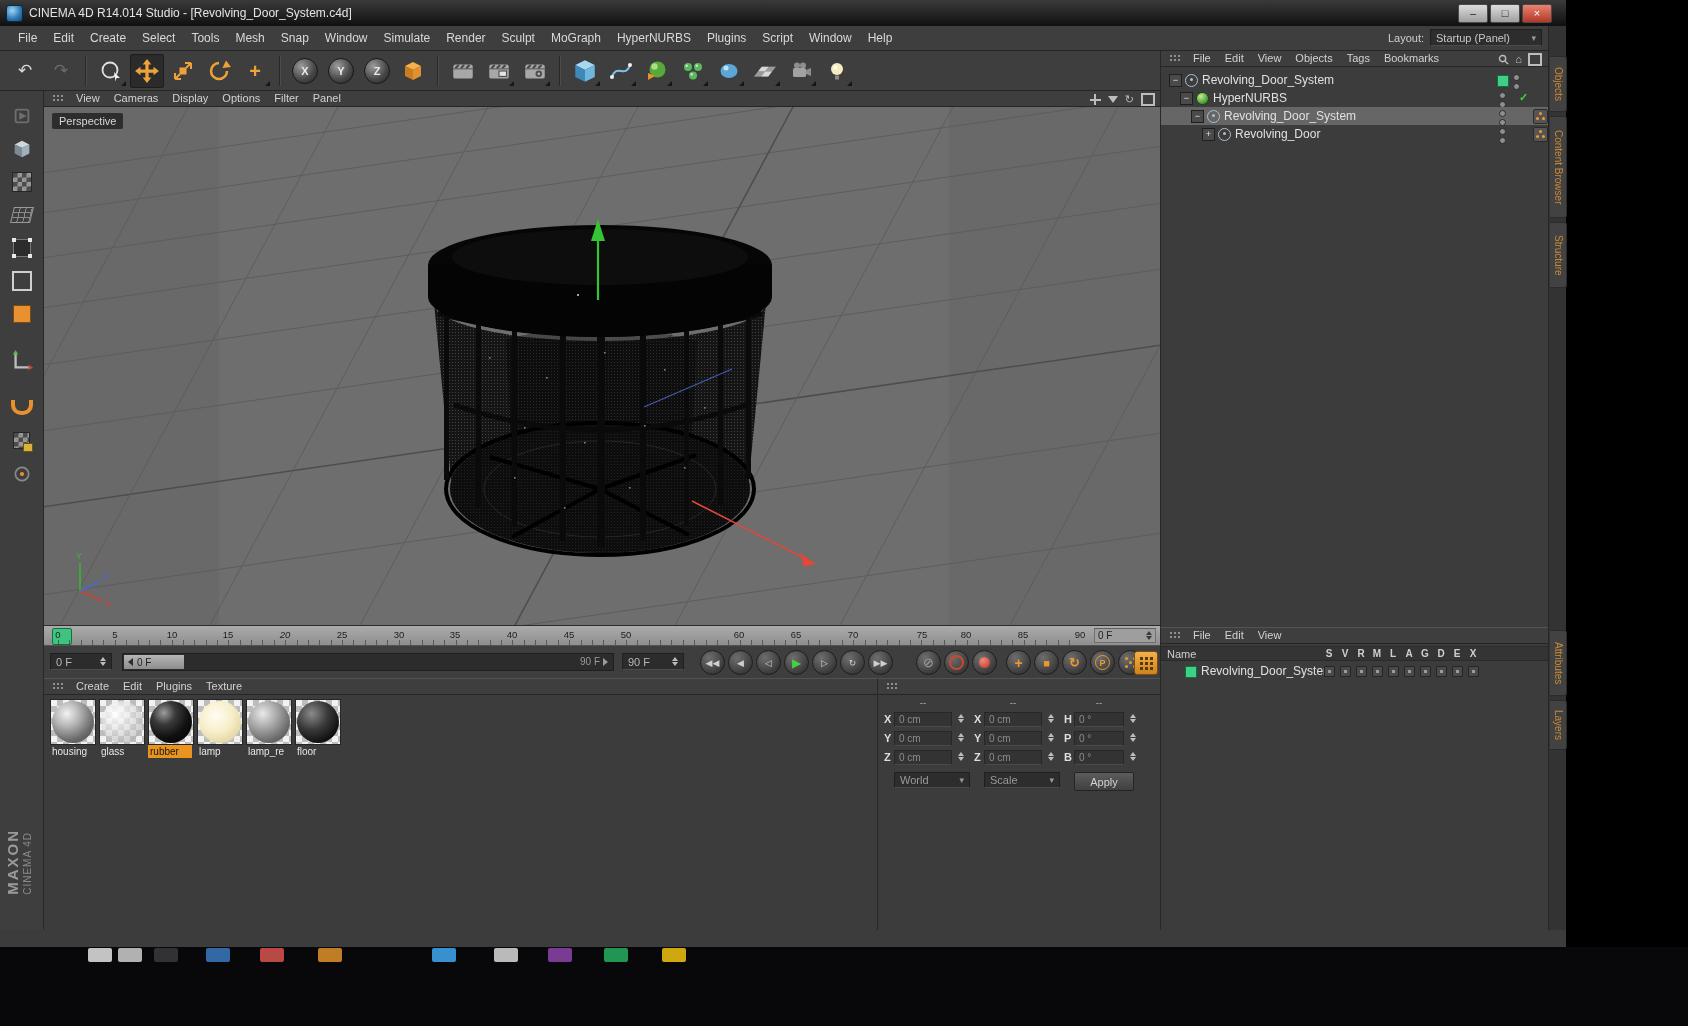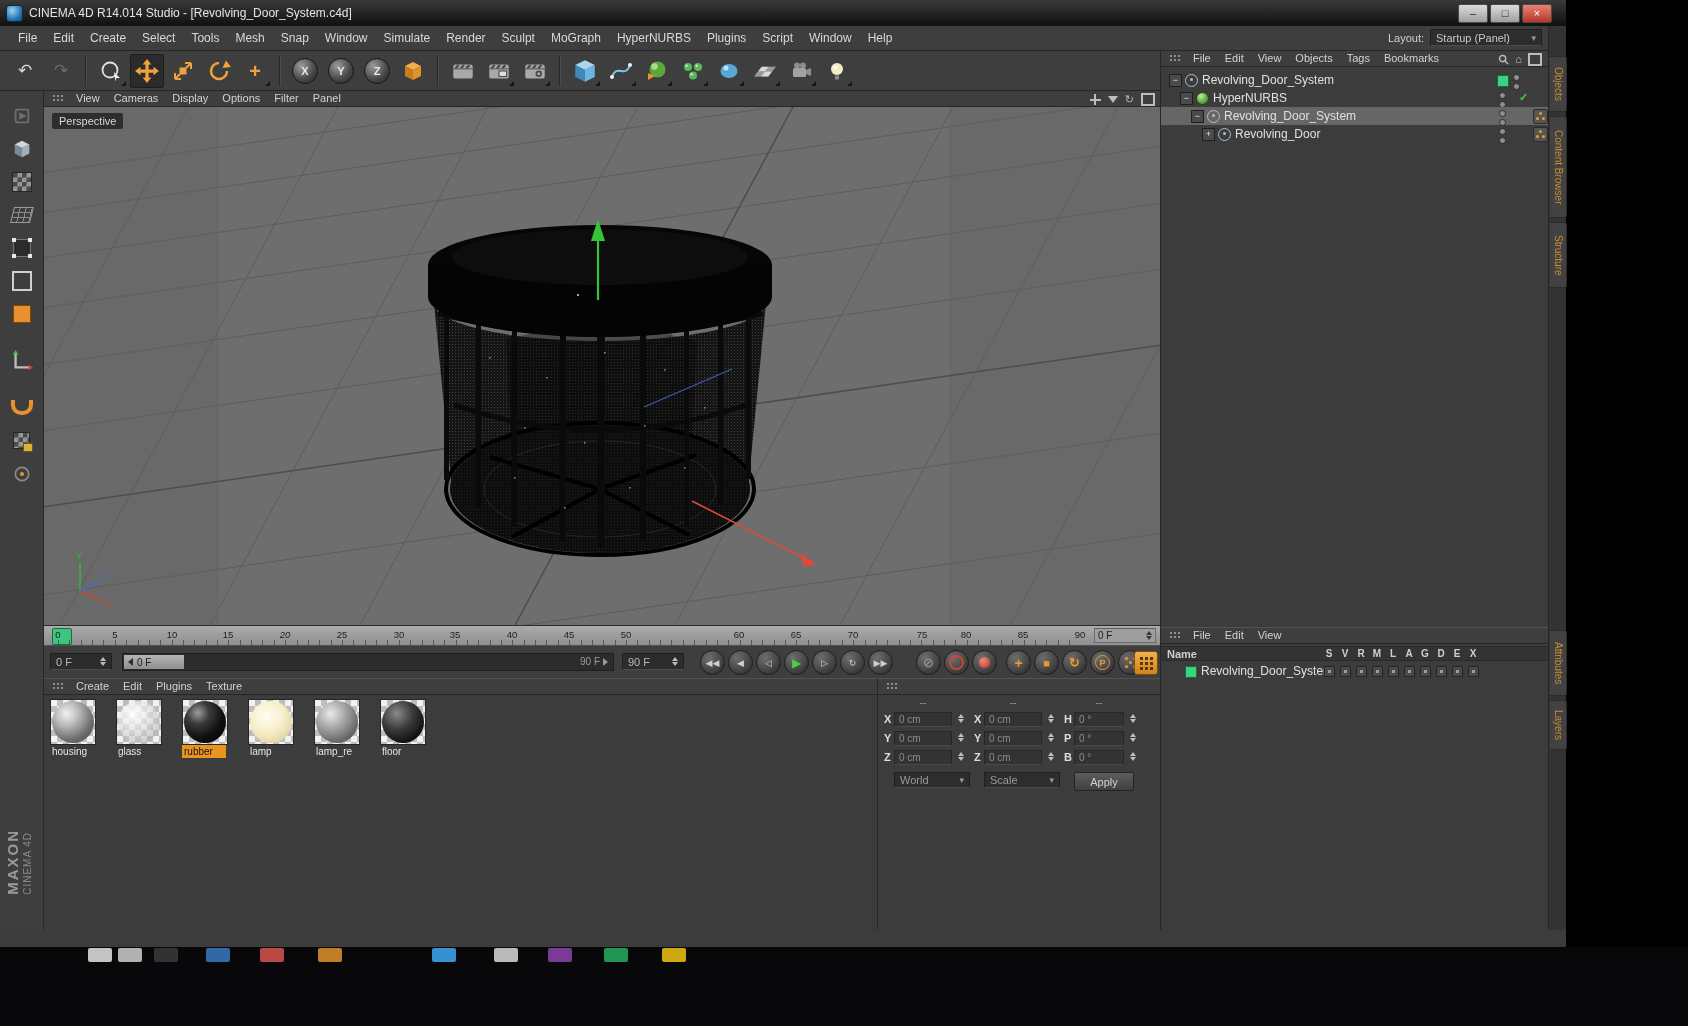--- a/index.html
+++ b/index.html
@@ -99,21 +99,21 @@
   .okey-circle{width:13px;height:13px;border:1.5px solid #e8992e;border-radius:50%;display:flex;align-items:center;justify-content:center;
                color:#e8992e;font-size:9px;font-weight:bold;}
   .odots{width:13px;height:13px;position:relative;}
   .odots i{position:absolute;width:3px;height:3px;background:#e8992e;border-radius:50%;}
   .obtn-grid{width:22px;height:22px;border-radius:3px;background:linear-gradient(#f2b04c,#cf831c);border:1px solid #7c4d0e;position:relative;}
   .obtn-grid::before{content:"";position:absolute;left:4px;top:4px;width:14px;height:14px;
         background-image:radial-gradient(#5a3808 1.6px,transparent 1.8px);background-size:5px 5px;}
 
   
   .matman{left:44px;top:678px;width:834px;height:252px;background:#3c3c3c;border-top:1px solid #535353;border-right:1px solid #282828;box-sizing:border-box;position:absolute;}
-  .mat-row{position:absolute;left:6px;top:20px;display:flex;gap:20px;}
+  .mat-row{position:absolute;left:6px;top:20px;display:flex;gap:3px;}
   .mat-cell{width:46px;}
   .mat-thumb{width:44px;height:44px;position:relative;border:1px solid #262626;
      background-image:linear-gradient(45deg,#bdbdbd 25%,transparent 25%,transparent 75%,#bdbdbd 75%),
                       linear-gradient(45deg,#bdbdbd 25%,#f2f2f2 25%,#f2f2f2 75%,#bdbdbd 75%);
      background-size:12px 12px;background-position:0 0,6px 6px;}
   .sphere{position:absolute;inset:1px;border-radius:50%;}
   .mat-0{background:radial-gradient(circle at 35% 30%,#f2f2f2,#b9b9b9 30%,#6e6e6e 65%,#3f3f3f);}
   .mat-1{background:radial-gradient(circle at 35% 30%,rgba(255,255,255,.95),rgba(228,228,228,.65) 40%,rgba(178,178,178,.55) 75%,rgba(140,140,140,.65));}
   .mat-2{background:radial-gradient(circle at 33% 28%,#9c9c9c,#3a3a3a 28%,#101010 60%,#000);}
   .mat-3{background:radial-gradient(circle at 40% 35%,#fffdf2,#f7eec9 45%,#e2d3a0 80%,#c9b97f);}
@@ -149,21 +149,21 @@
   .vdots{position:absolute;display:flex;flex-direction:column;gap:2px;top:3px;}
   .vdot{width:5px;height:5px;border-radius:50%;background:#8f8f8f;border:1px solid #2a2a2a;}
   .green-sq{position:absolute;top:4px;width:10px;height:10px;background:#3ed084;border:1px solid #1a6a40;}
   .tagchip{position:absolute;top:2px;width:13px;height:13px;background:#555;border:1px solid #2b2b2b;border-radius:2px;}
   .tagchip i{position:absolute;width:3px;height:3px;border-radius:50%;background:#ef9b2d;}
   .checkmark{position:absolute;top:2px;color:#3fd03f;font-size:11px;font-weight:bold;}
 
   
   .layerman{left:1160px;top:627px;width:388px;height:303px;background:#3c3c3c;border-left:1px solid #282828;border-top:1px solid #535353;box-sizing:border-box;position:absolute;}
   .colbar{position:absolute;left:0;top:18px;width:100%;height:15px;background:#343434;border-top:1px solid #2a2a2a;border-bottom:1px solid #2a2a2a;box-sizing:border-box;}
-  .colname{position:absolute;left:6px;top:1px;font-size:11px;color:#cfcfcf;font-weight:bold;}
+  .colname{position:absolute;left:6px;top:1px;font-size:11px;color:#cfcfcf;}
   .colletter{position:absolute;top:1px;width:16px;text-align:center;font-size:10px;color:#cfcfcf;font-weight:bold;}
   .lrow{position:absolute;left:0;top:34px;width:100%;height:17px;display:flex;align-items:center;}
   .lchip{position:absolute;top:4px;width:9px;height:9px;background:#4a4a4a;border:1px solid #242424;border-radius:1px;}
   .lchip::after{content:"";position:absolute;left:2.5px;top:2.5px;width:3px;height:3px;background:#9c9c9c;}
 
   
   .sidetabs{left:1548px;top:26px;width:18px;height:904px;background:#333;border-left:1px solid #262626;box-sizing:border-box;position:absolute;}
   .vtab{position:absolute;left:1px;width:16px;background:#424242;border:1px solid #2b2b2b;border-left:none;border-radius:0 3px 3px 0;
         display:flex;align-items:center;justify-content:center;}
   .vtab span{writing-mode:vertical-rl;font-size:10px;color:#cc8a33;white-space:nowrap;}

